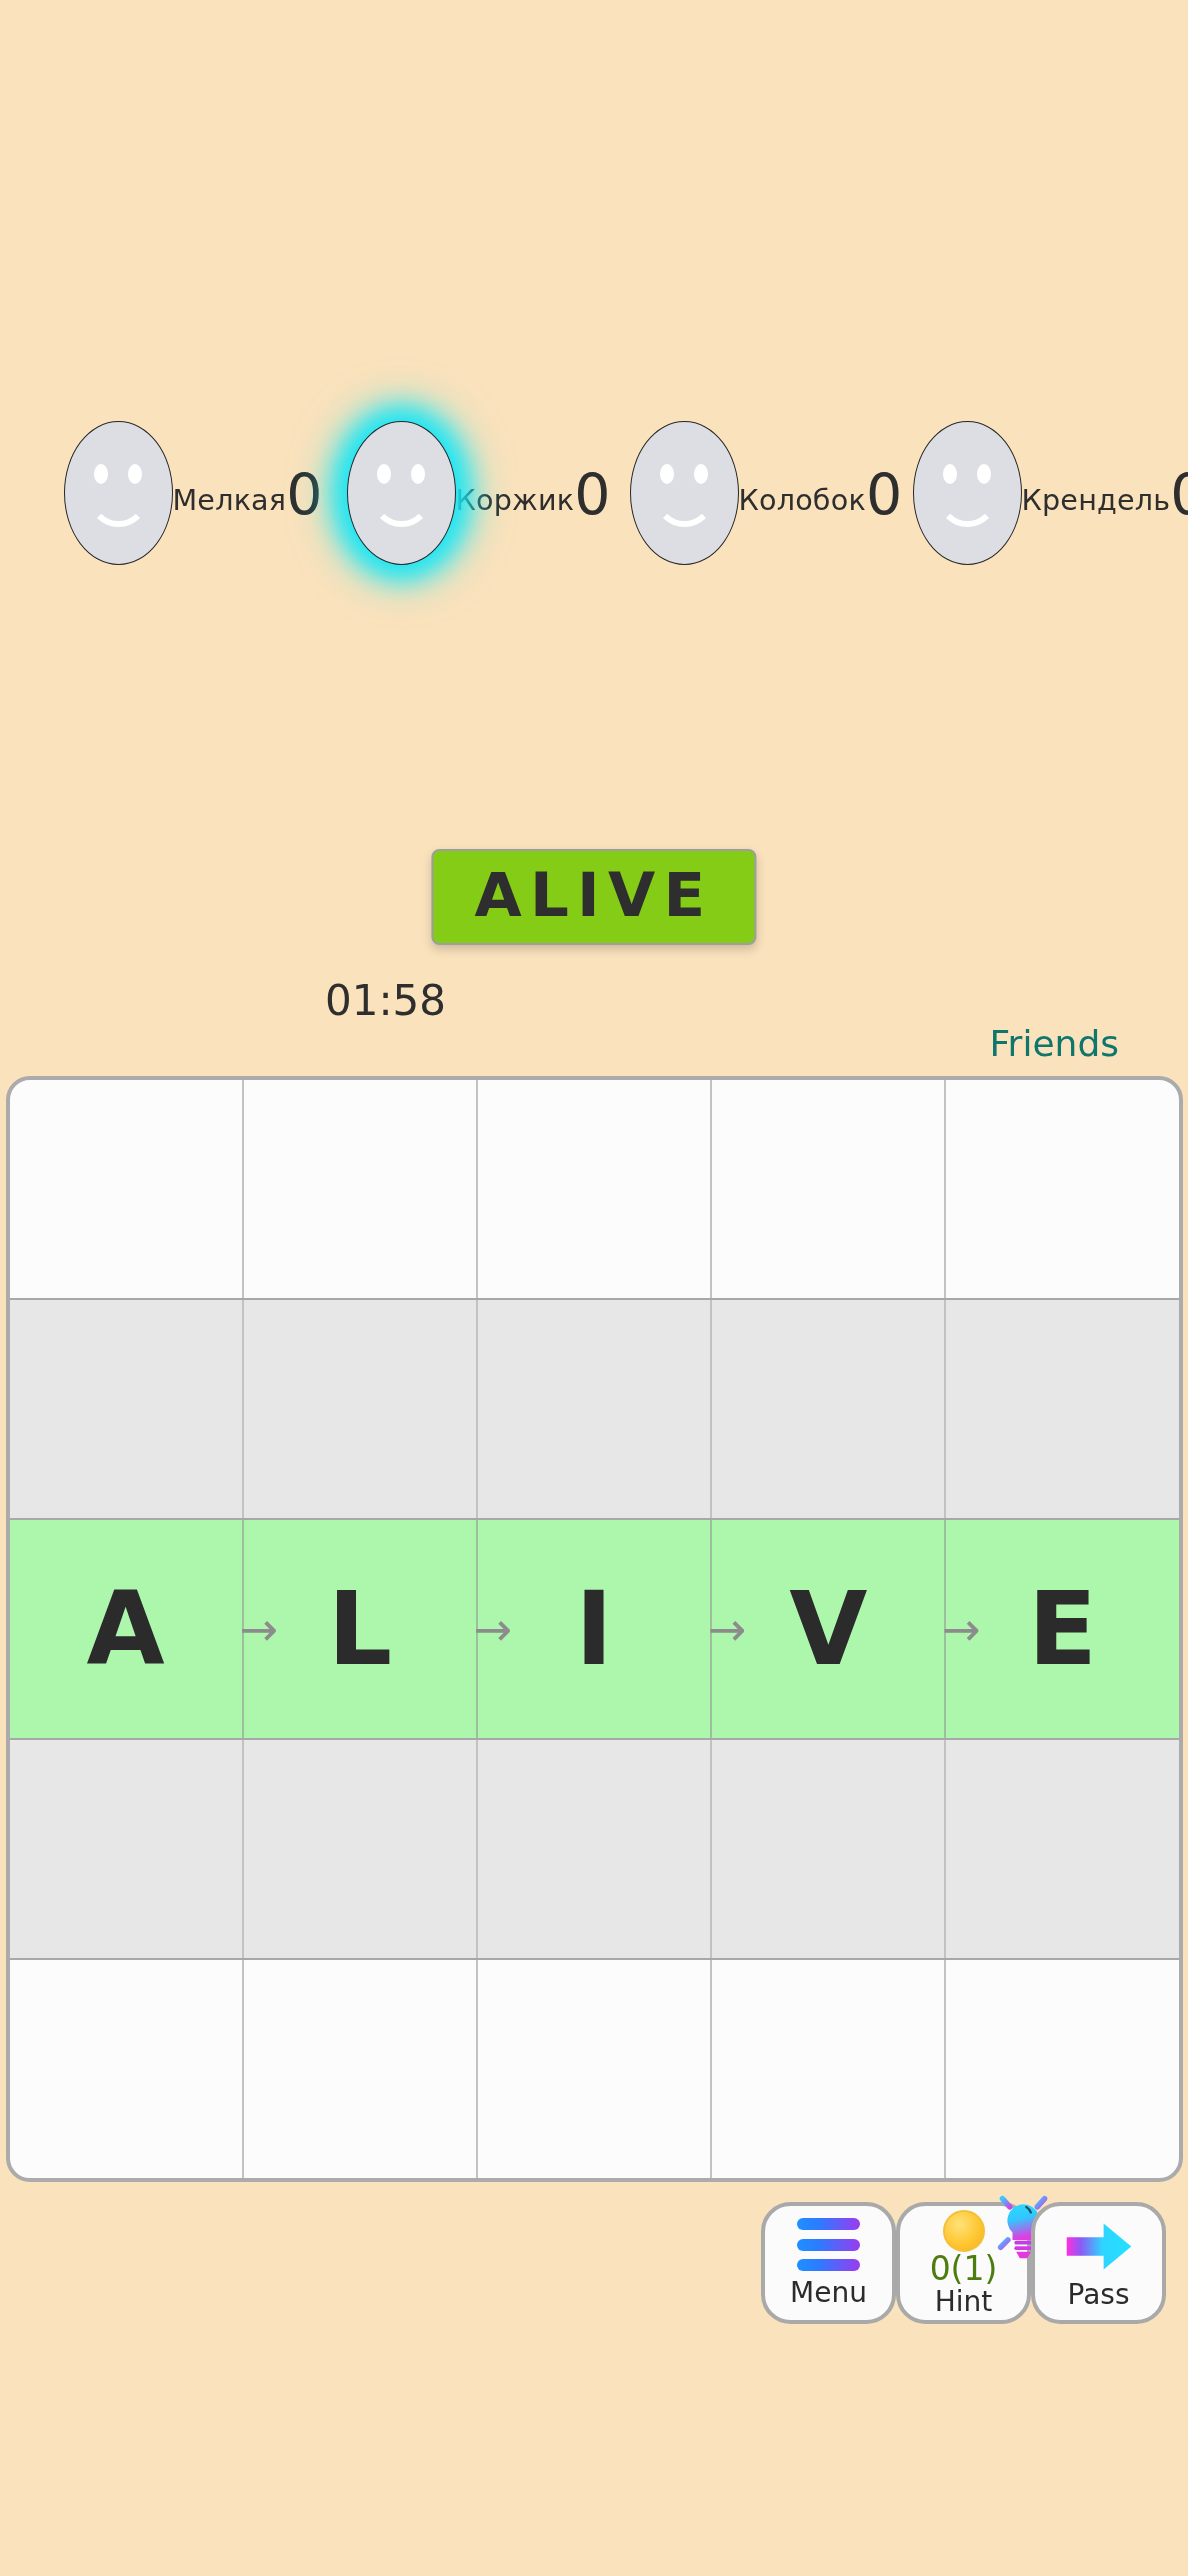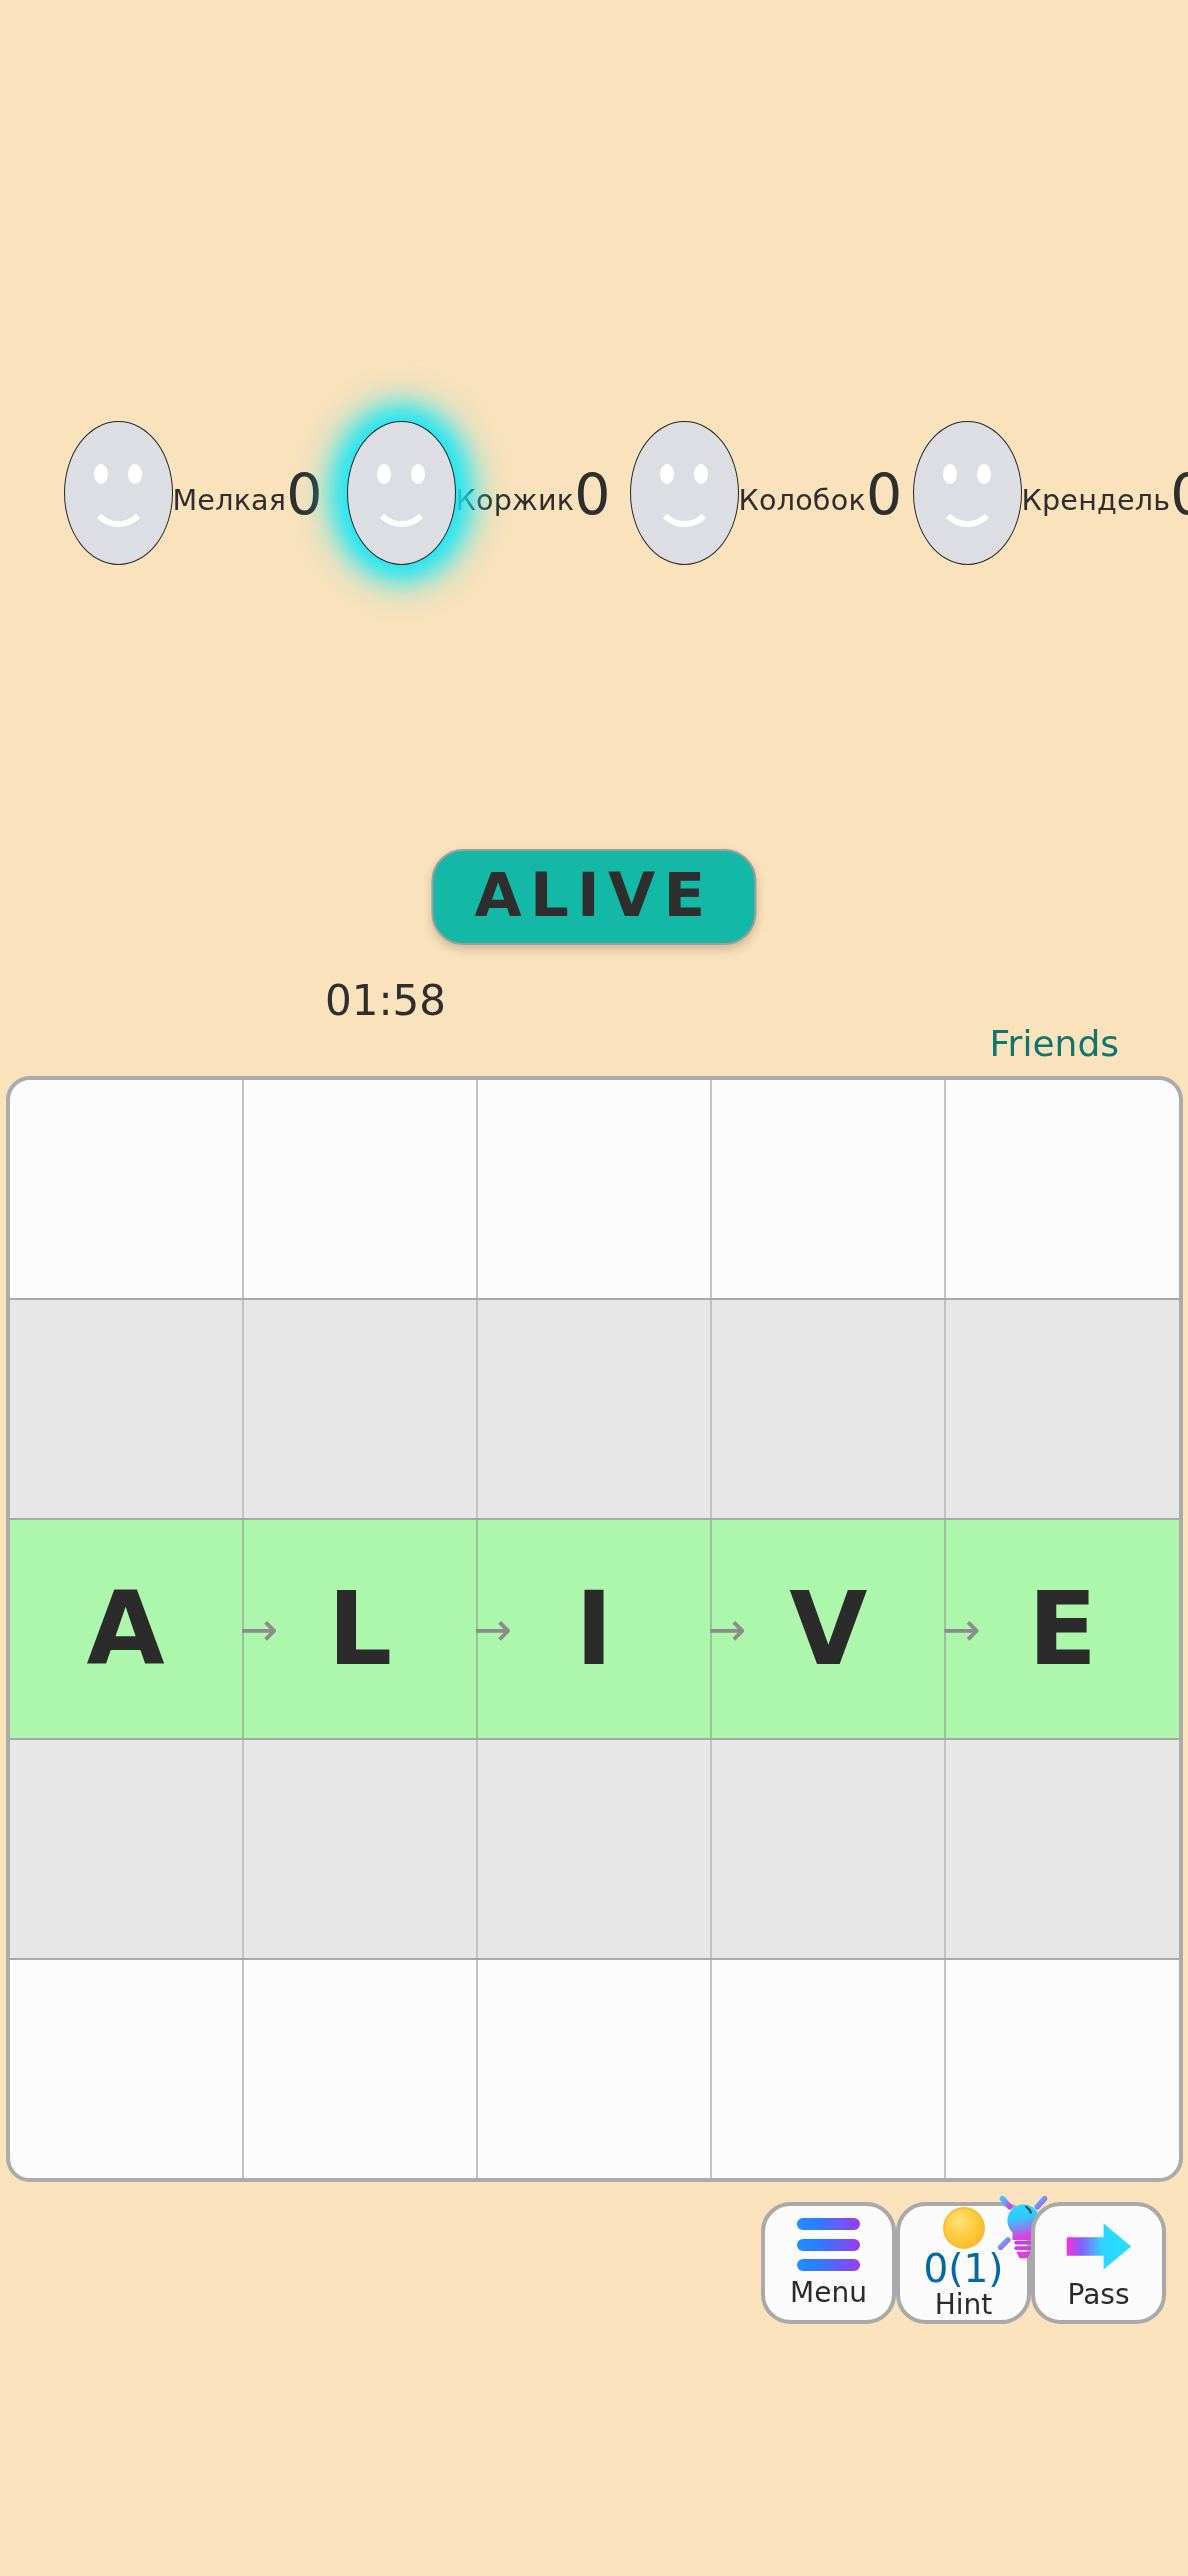--- a/index.html
+++ b/index.html
@@ -33,21 +33,21 @@
   }
   .pname{
     margin-top:14.7px;font-size:28.6px;color:#2E2E2E;font-weight:400;
     letter-spacing:0.2px;white-space:nowrap;
   }
   .pscore{margin-top:5.5px;font-size:57px;color:#2E2E2E;font-weight:400;line-height:1;}
 
   
   #wordcard{
     position:absolute;left:50%;transform:translateX(-50%);top:849px;
-    background:#14b8a6;border:2.8px solid #9E9E9E;border-radius:32px;
+    background:#84cc16;border:2.8px solid #9E9E9E;border-radius:8px;
     padding:13px 41px 18.4px;box-shadow:0 4.6px 9.2px rgba(0,0,0,.17);
   }
   #wordcard .w{font-size:61px;font-weight:700;color:#2E2E2E;letter-spacing:8.3px;line-height:1;}
 
   
   #timer{position:absolute;left:285px;top:976px;width:201px;text-align:center;
     font-size:42px;color:#2E2E2E;font-weight:400;}
   #mode{position:absolute;right:69px;top:1023px;font-size:36px;color:#0f766e;}
 
   
@@ -80,21 +80,21 @@
     display:flex;justify-content:flex-end;align-items:flex-start;
     padding:0 22px;box-sizing:border-box;
   }
   .bbtn{
     position:relative;width:135px;height:122px;
     background:#FBFBFB;border:4.6px solid #A9A9A9;border-radius:29.5px;
     display:flex;flex-direction:column;align-items:center;justify-content:center;
     box-sizing:border-box;
   }
   .bbtn .blabel{font-size:28px;color:#2B2B2B;line-height:1.05;}
-  .bbtn .bcount{font-size:39px;color:#0369a1;line-height:1.05;margin-top:0;}
+  .bbtn .bcount{font-size:33px;color:#4d7c0f;line-height:1.05;margin-top:0;}
 
   .hamb{display:flex;flex-direction:column;gap:8.3px;margin-bottom:7.4px;}
   .hamb i{display:block;width:63px;height:12px;border-radius:6.4px;
     background:linear-gradient(90deg,#1E90FF 0%,#2D7BFF 35%,#9B3BF0 100%);}
 
   .ico{margin-bottom:3.7px;line-height:0;}
 
   .coinrow{display:flex;align-items:center;justify-content:center;width:100%;margin-bottom:0;}
   .coin{width:42px;height:42px;border-radius:50%;
     background:radial-gradient(circle at 38% 33%,#FFE27A 0%,#FFC733 55%,#F1B01F 100%);

